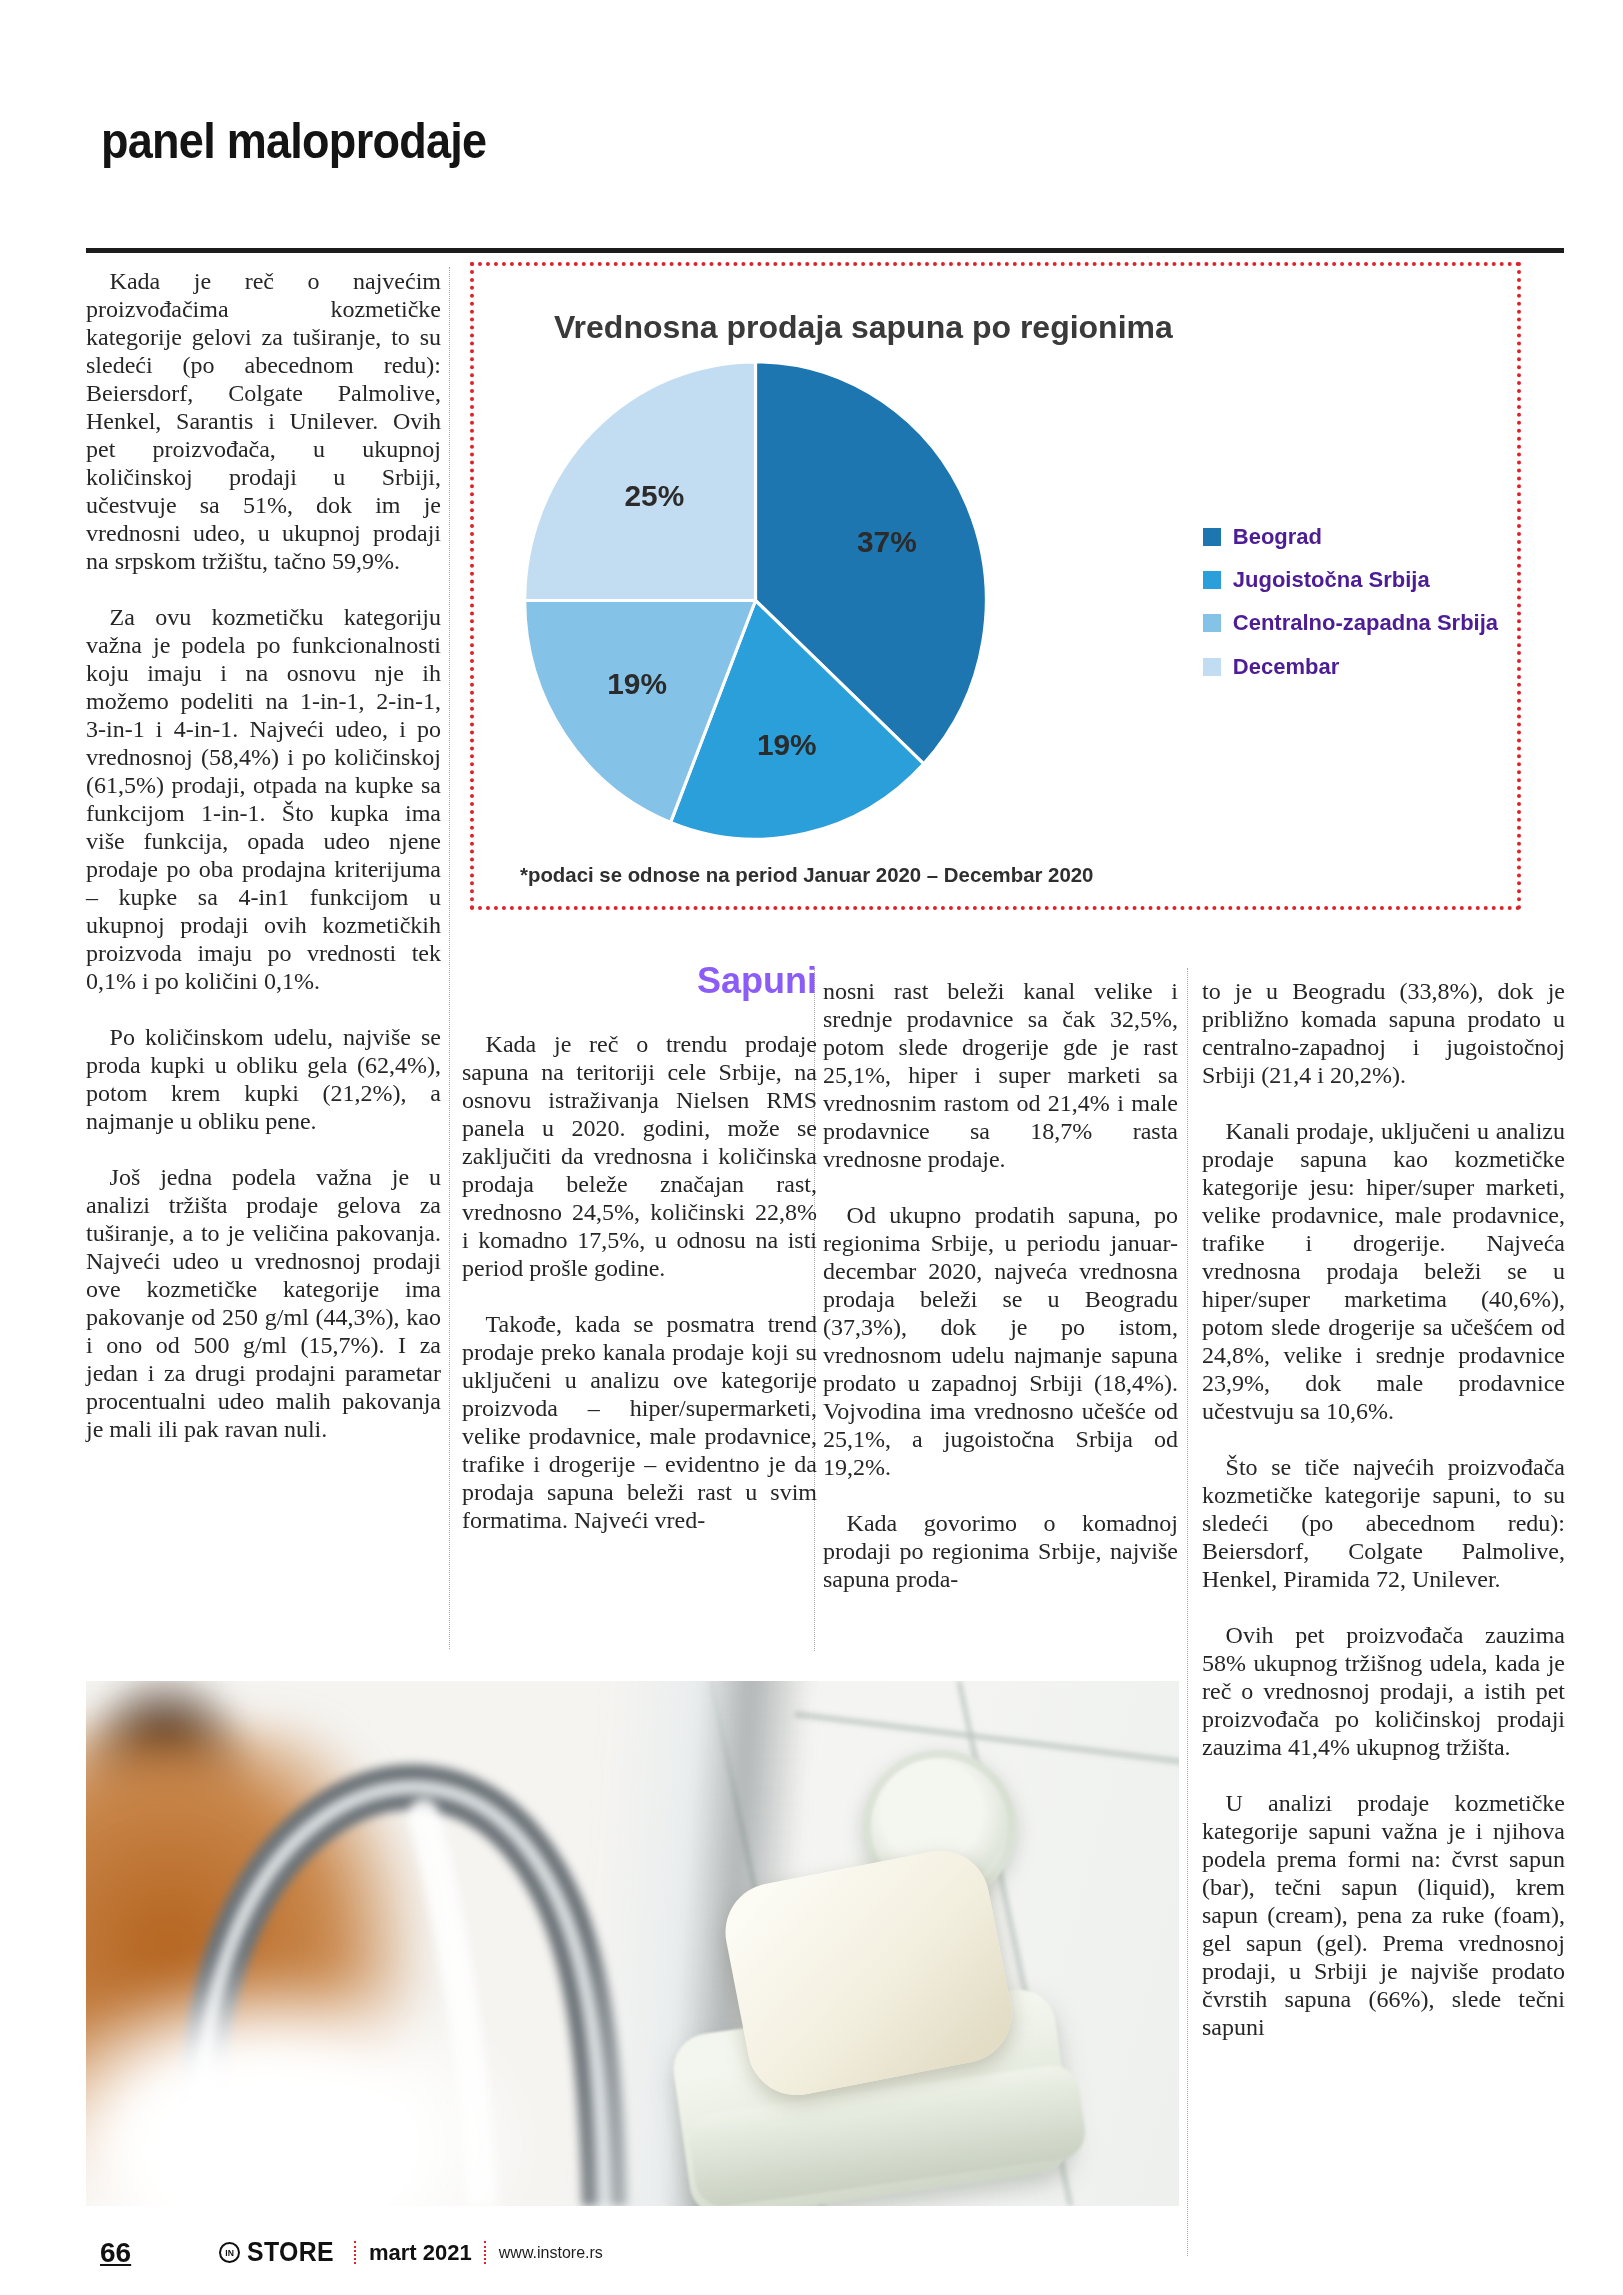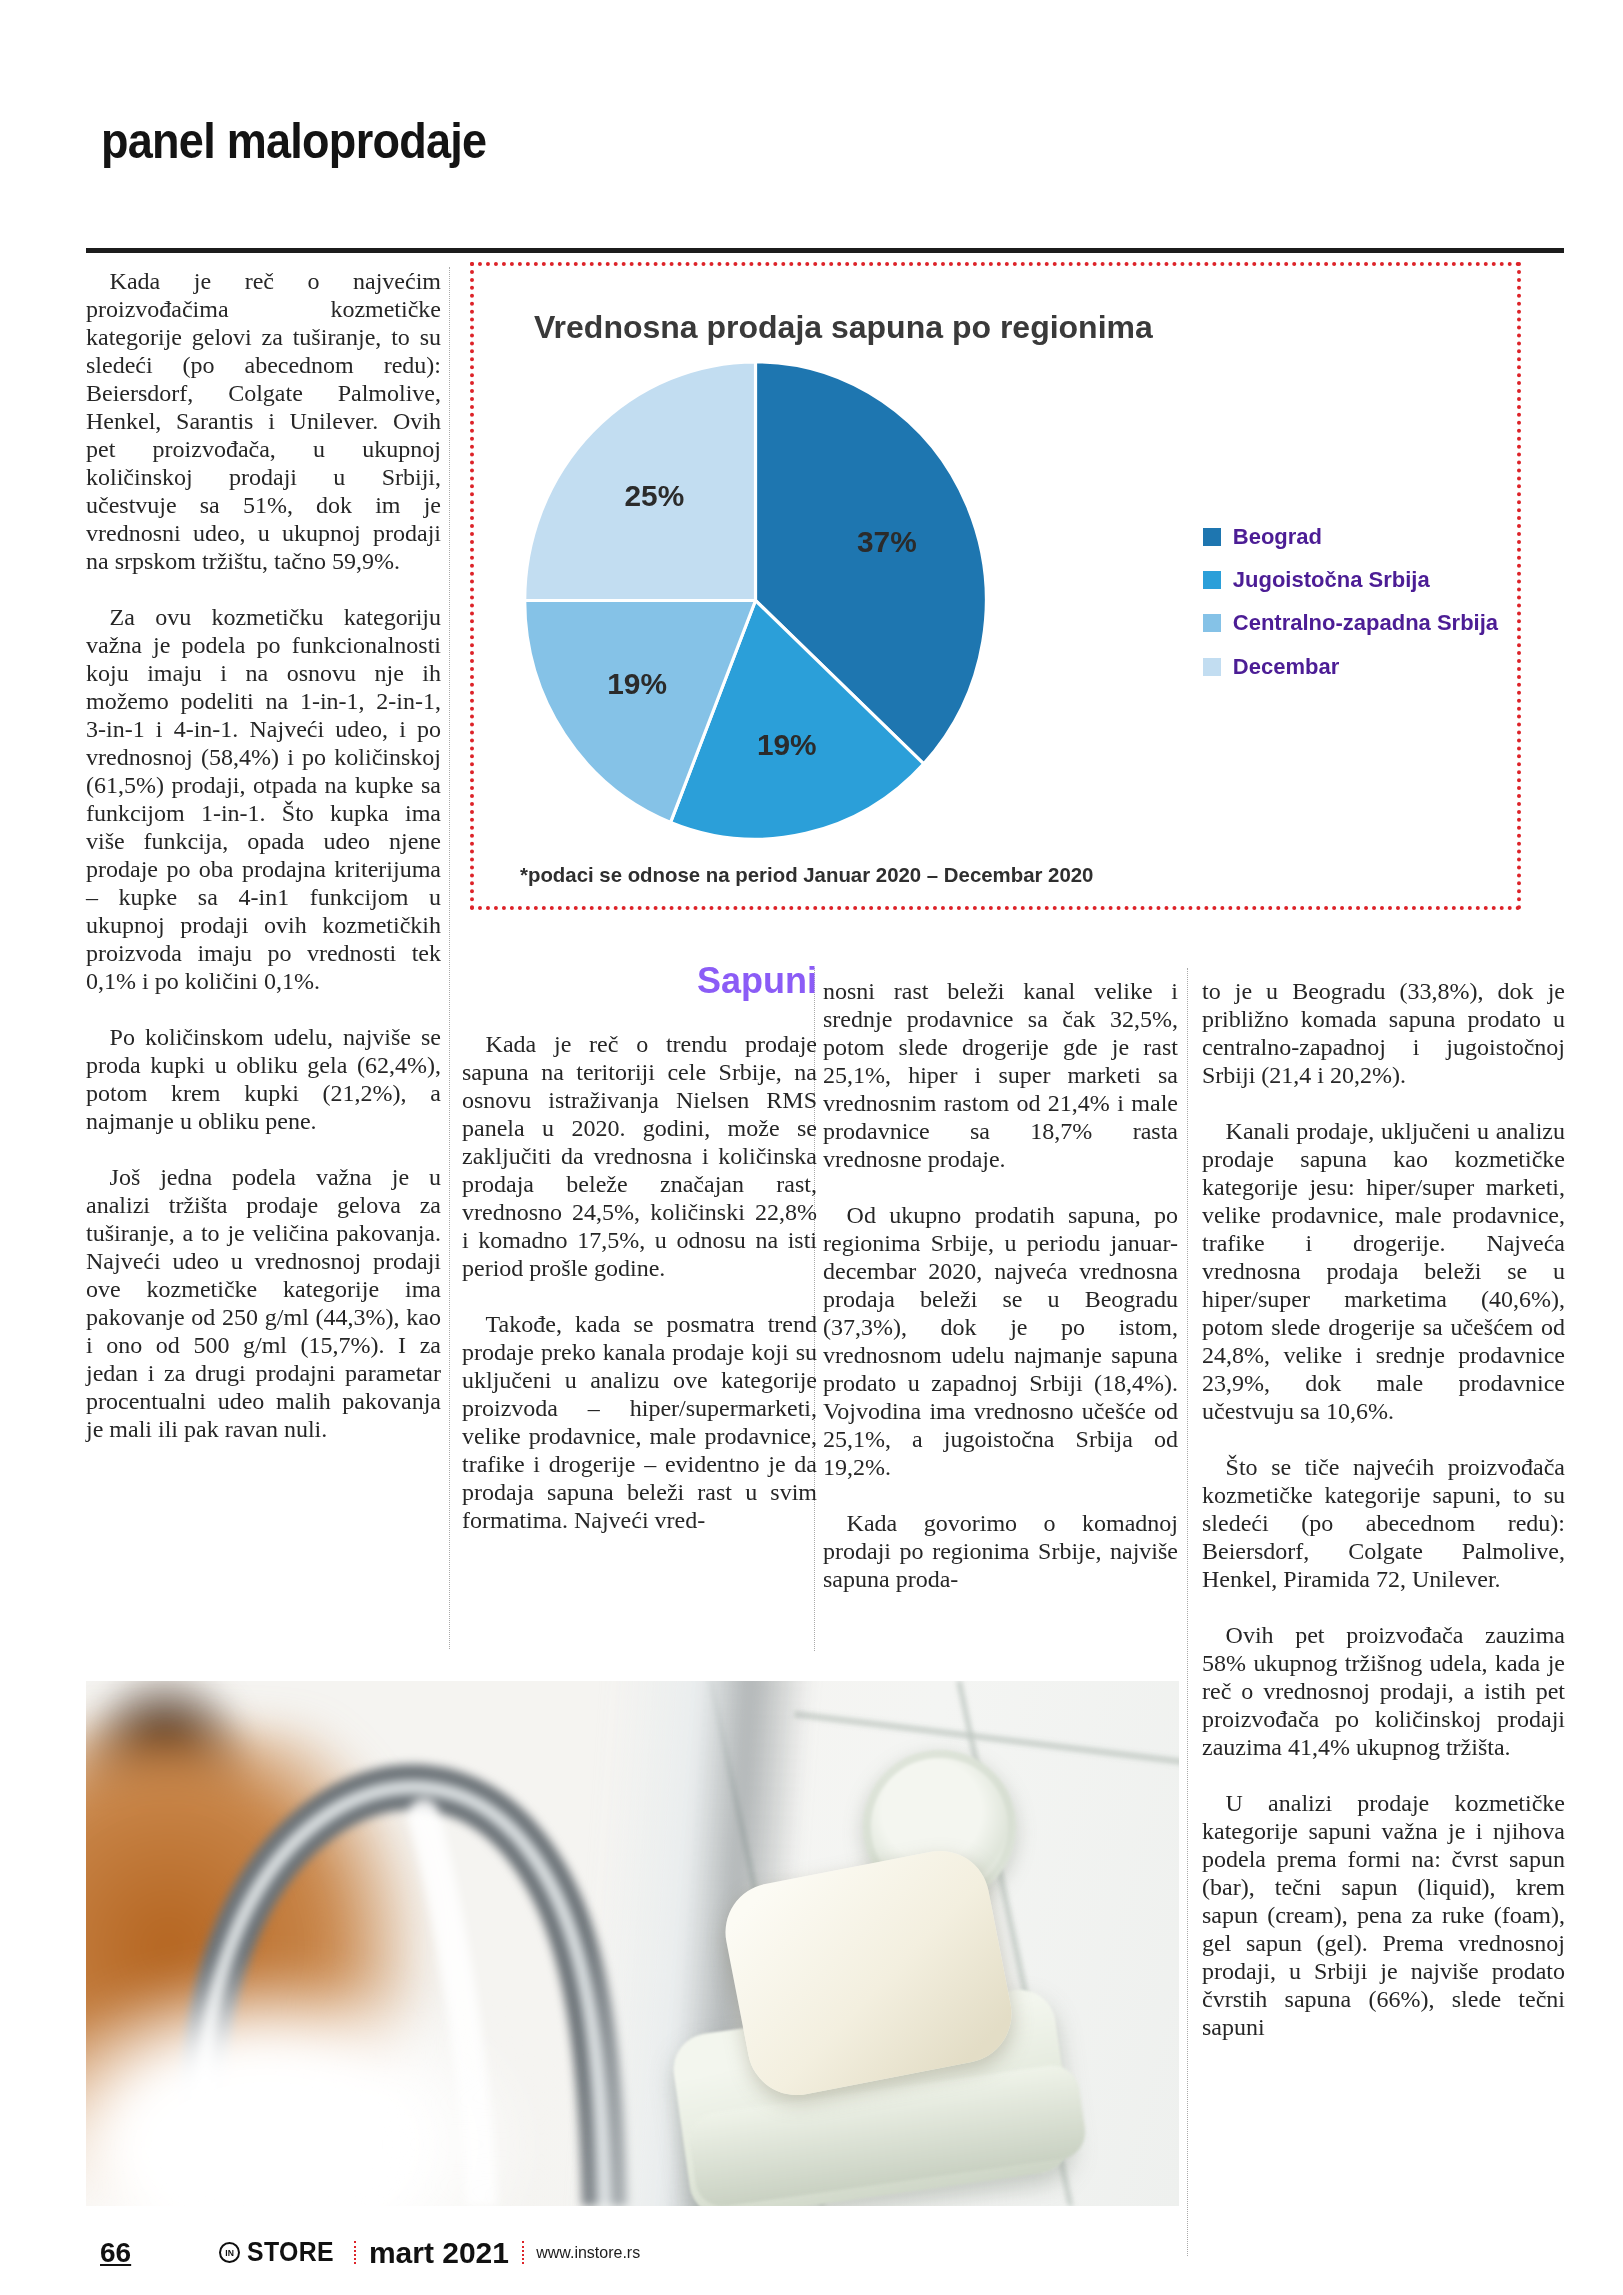--- a/index.html
+++ b/index.html
@@ -25,21 +25,21 @@
                    text-align:right;margin:0 0 31px 16px;}
 
   .vsep{position:absolute;width:0;border-left:1.6px dotted #a9a9a9;}
   .vsep1{left:449px;top:267px;height:1382px;}
   .vsep2{left:814px;top:968px;height:683px;}
   .vsep3{left:1187px;top:968px;height:1288px;}
 
   
   .chart-box{position:absolute;left:470px;top:262px;width:1051px;height:648px;
              border:4.7px dotted #dd2329;background:#ffffff;box-sizing:border-box;}
-  .chart-title{position:absolute;left:60px;top:44px;font:700 32px/1.1 "Liberation Sans",sans-serif;
+  .chart-title{position:absolute;left:80px;top:44px;font:700 32px/1.1 "Liberation Sans",sans-serif;
                color:#3a3a3a;}
   .pie-wrap{position:absolute;left:46px;top:91px;width:471px;height:487px;}
   .pie-label{font:600 38px "Liberation Sans",sans-serif;fill:#2b2b2b;}
   .chart-legend{position:absolute;left:729px;top:259px;}
   .legend-item{display:flex;align-items:center;margin-bottom:19px;}
   .legend-swatch{width:18px;height:18px;margin-right:11.8px;flex:0 0 auto;}
   .legend-label{font:600 22px/1.1 "Liberation Sans",sans-serif;color:#4c1d95;white-space:nowrap;}
   .chart-footnote{position:absolute;left:46px;top:597px;font:700 20.4px/1.2 "Liberation Sans",sans-serif;
                   color:#2f2f2f;}
 
@@ -80,21 +80,21 @@
   
   .footer{position:absolute;left:100px;top:2235px;height:35px;display:flex;align-items:center;
           font-family:"Liberation Sans",sans-serif;color:#111;}
   .page-number{font-weight:800;font-size:28px;text-decoration:underline;}
   .logo-group{display:flex;align-items:center;margin-left:88px;}
   .logo-icon{width:21px;height:21px;border:2.4px solid #0e0e0e;border-radius:50%;
              display:flex;align-items:center;justify-content:center;
              font:800 8.6px "Liberation Sans",sans-serif;color:#0e0e0e;box-sizing:border-box;}
   .brand{font-weight:800;font-size:27px;margin-left:7px;letter-spacing:0.4px;transform:scaleX(.92);transform-origin:left center;}
   .footer-sep{width:0;height:23.6px;border-left:2.4px dotted #dd2329;margin:0 12.6px;}
-  .issue{font-weight:700;font-size:30px;}
+  .issue{font-weight:700;font-size:22px;}
   .site{font-weight:400;font-size:16px;color:#1d1d1d;}
 </style>
 </head>
 <body>
 
 <div class="page">
 
   <div class="masthead">panel maloprodaje</div>
   <div class="masthead-rule"></div>
 

